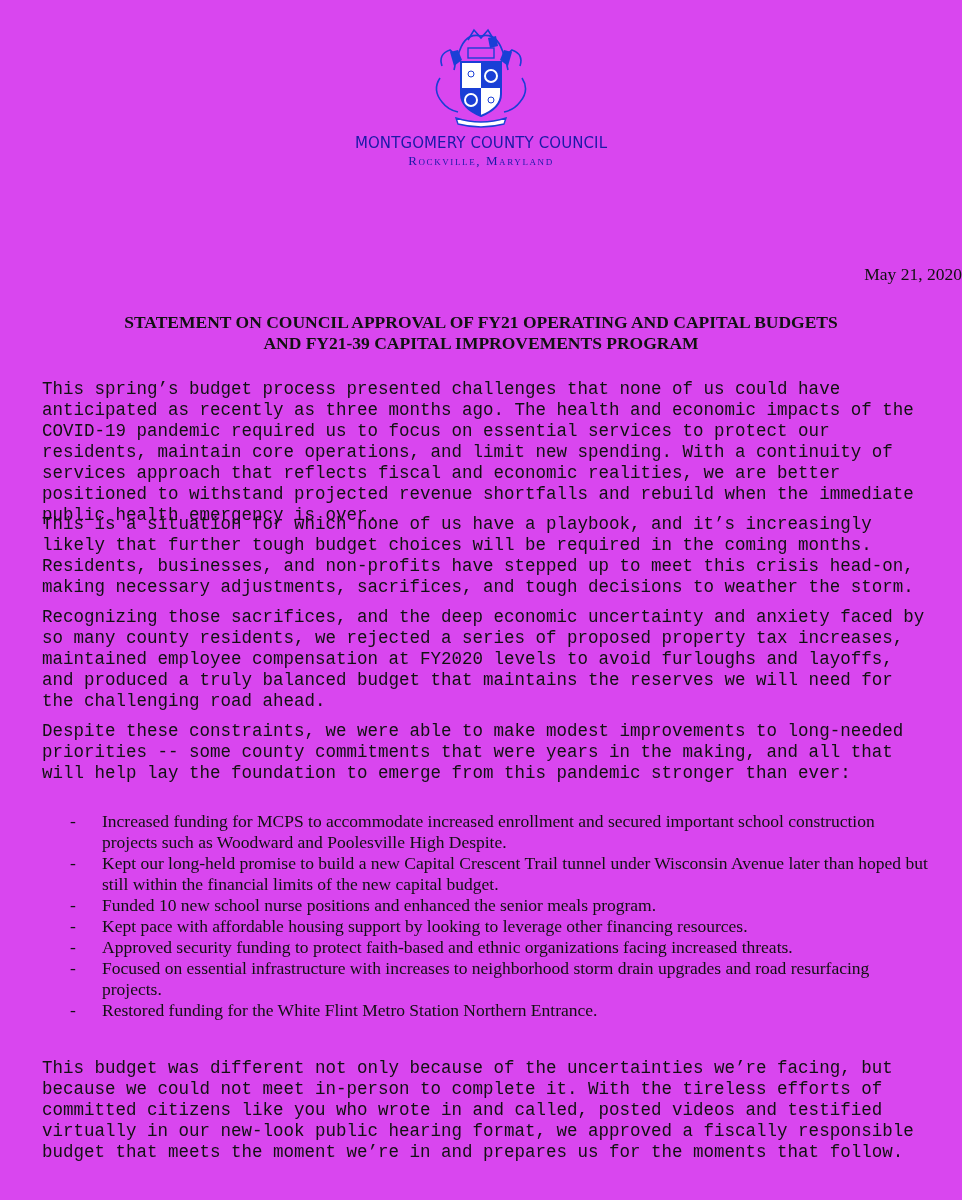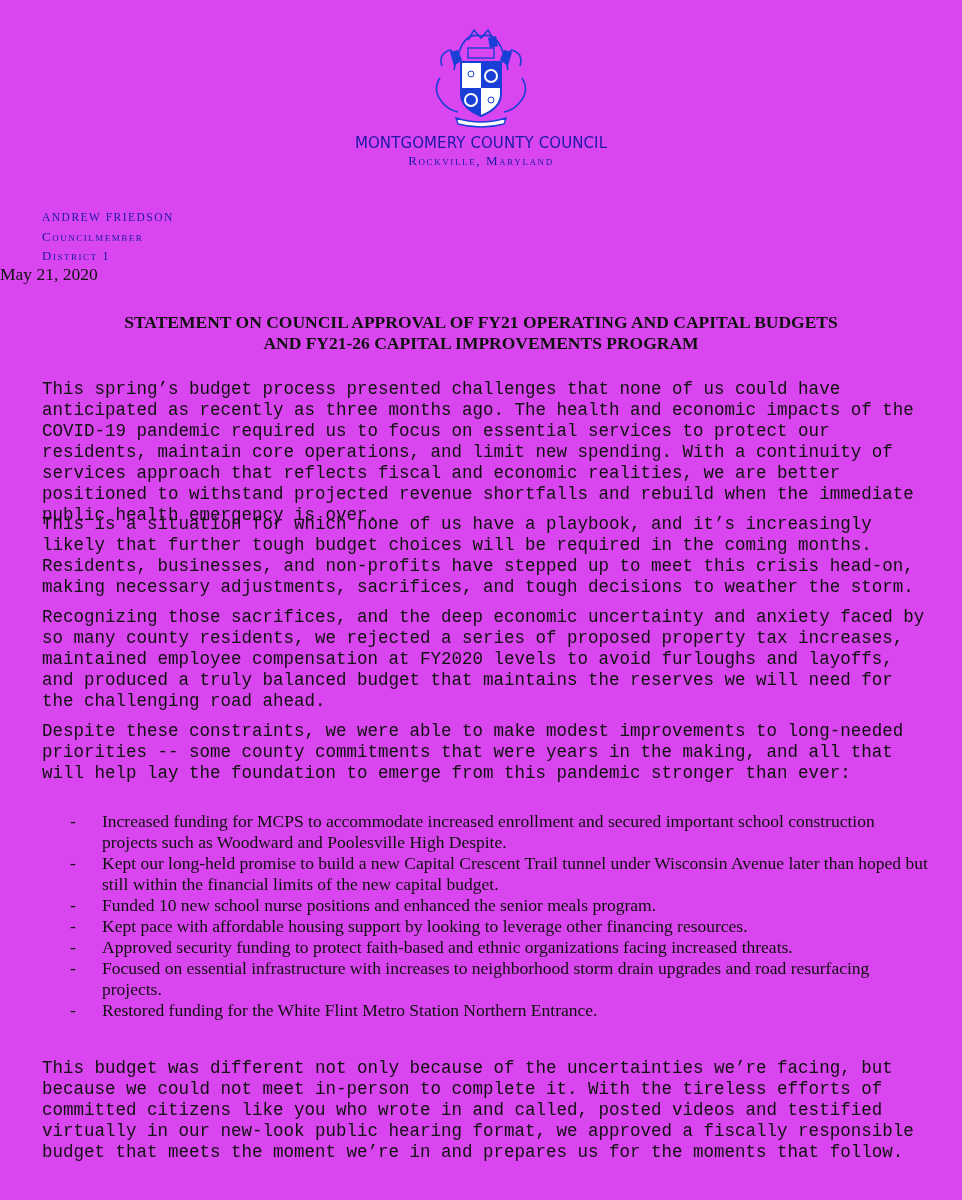--- a/index.html
+++ b/index.html
@@ -20,21 +20,21 @@
 
   .member-block {
     position: absolute; left: 42px; top: 208px;
     font-family: "Liberation Serif", serif; color: #1a1aa6; font-size: 13px;
     letter-spacing: 1.5px; line-height: 19px; font-variant: small-caps;
   }
   .member-block .line { display: block; }
   .member-block .caps { text-transform: uppercase; font-size: 11.5px; }
 
   .date {
-    position: absolute; left: 0; width: 962px; top: 264px; text-align: left;
+    position: absolute; left: 0; width: 962px; top: 264px; text-align: right;
     font-family: "Liberation Serif", serif; font-size: 17.5px; color: #111;
   }
 
   .title {
     position: absolute; left: 30px; width: 902px; top: 312px; text-align: center;
     font-family: "Liberation Serif", serif; font-weight: bold; font-size: 17.5px;
     line-height: 21px; color: #111;
   }
 
   .body-text {
@@ -79,31 +79,26 @@
     <circle cx="63" cy="50" r="6" fill="none" stroke="#fff" stroke-width="2"></circle>
     <circle cx="43" cy="74" r="6" fill="none" stroke="#fff" stroke-width="2"></circle>
     <circle cx="43" cy="48" r="3" fill="none" stroke="#1a3fd6" stroke-width="1"></circle>
     <circle cx="63" cy="74" r="3" fill="none" stroke="#1a3fd6" stroke-width="1"></circle>
     <path d="M28 92 Q53 100 78 92 L76 98 Q53 104 30 98 Z" fill="#fff" stroke="#1a3fd6" stroke-width="1.4"></path>
   </svg>
 
   <div class="council-name">MONTGOMERY COUNTY COUNCIL</div>
   <div class="council-loc">Rockville, Maryland</div>
 
-  <div class="member-block">
-    <span class="line caps">Andrew Friedson</span>
-    <span class="line">Councilmember</span>
-    <span class="line">District 1</span>
-  </div>
 
   <div class="date">May 21, 2020</div>
 
   <div class="title">
     <div>STATEMENT ON COUNCIL APPROVAL OF FY21 OPERATING AND CAPITAL BUDGETS</div>
-    <div>AND FY21-26 CAPITAL IMPROVEMENTS PROGRAM</div>
+    <div>AND FY21-39 CAPITAL IMPROVEMENTS PROGRAM</div>
   </div>
 
   <p class="body-text" id="p1">This spring’s budget process presented challenges that none of us could have anticipated as recently as three months ago. The health and economic impacts of the COVID-19 pandemic required us to focus on essential services to protect our residents, maintain core operations, and limit new spending. With a continuity of services approach that reflects fiscal and economic realities, we are better positioned to withstand projected revenue shortfalls and rebuild when the immediate public health emergency is over.</p>
   <p class="body-text" id="p2">This is a situation for which none of us have a playbook, and it’s increasingly likely that further tough budget choices will be required in the coming months. Residents, businesses, and non-profits have stepped up to meet this crisis head-on, making necessary adjustments, sacrifices, and tough decisions to weather the storm.</p>
   <p class="body-text" id="p3">Recognizing those sacrifices, and the deep economic uncertainty and anxiety faced by so many county residents, we rejected a series of proposed property tax increases, maintained employee compensation at FY2020 levels to avoid furloughs and layoffs, and produced a truly balanced budget that maintains the reserves we will need for the challenging road ahead.</p>
   <p class="body-text" id="p4">Despite these constraints, we were able to make modest improvements to long-needed priorities -- some county commitments that were years in the making, and all that will help lay the foundation to emerge from this pandemic stronger than ever:</p>
 
   <ul class="bullets">
     <li><span class="dash">-</span><span>Increased funding for MCPS to accommodate increased enrollment and secured important school construction projects such as Woodward and Poolesville High Despite.</span></li>
     <li><span class="dash">-</span><span>Kept our long-held promise to build a new Capital Crescent Trail tunnel under Wisconsin Avenue later than hoped but still within the financial limits of the new capital budget.</span></li>

